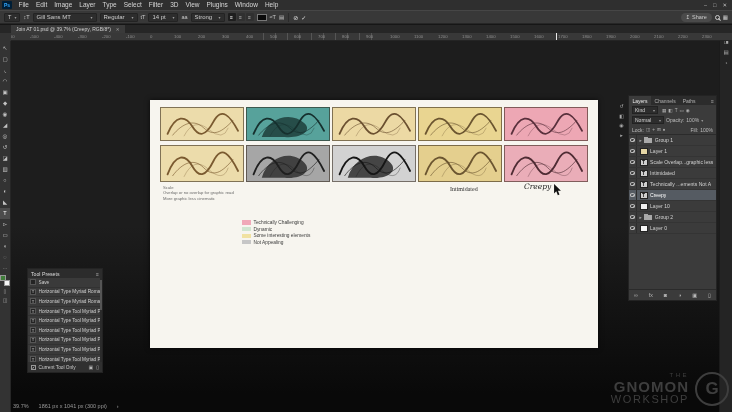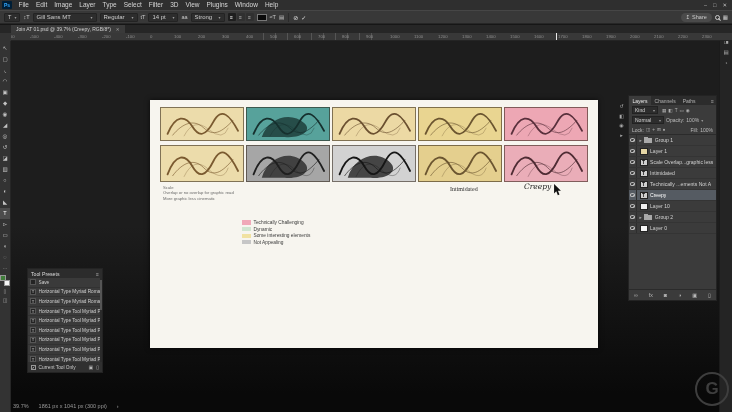--- a/index.html
+++ b/index.html
@@ -580,16 +580,21 @@
     </div>
   </div>
 
   <div class="statusbar">
     <span>39.7%</span>
     <span>1861 px x 1041 px (300 ppi)</span>
     <span>›</span>
   </div>
 
   <div class="watermark">
+    <div class="wm-text">
+      <div class="wm-the">THE</div>
+      <div class="wm-gnomon">GNOMON</div>
+      <div class="wm-workshop">WORKSHOP</div>
+    </div>
     <div class="wm-logo">G</div>
   </div>
 
 </div>
 
 </body></html>

